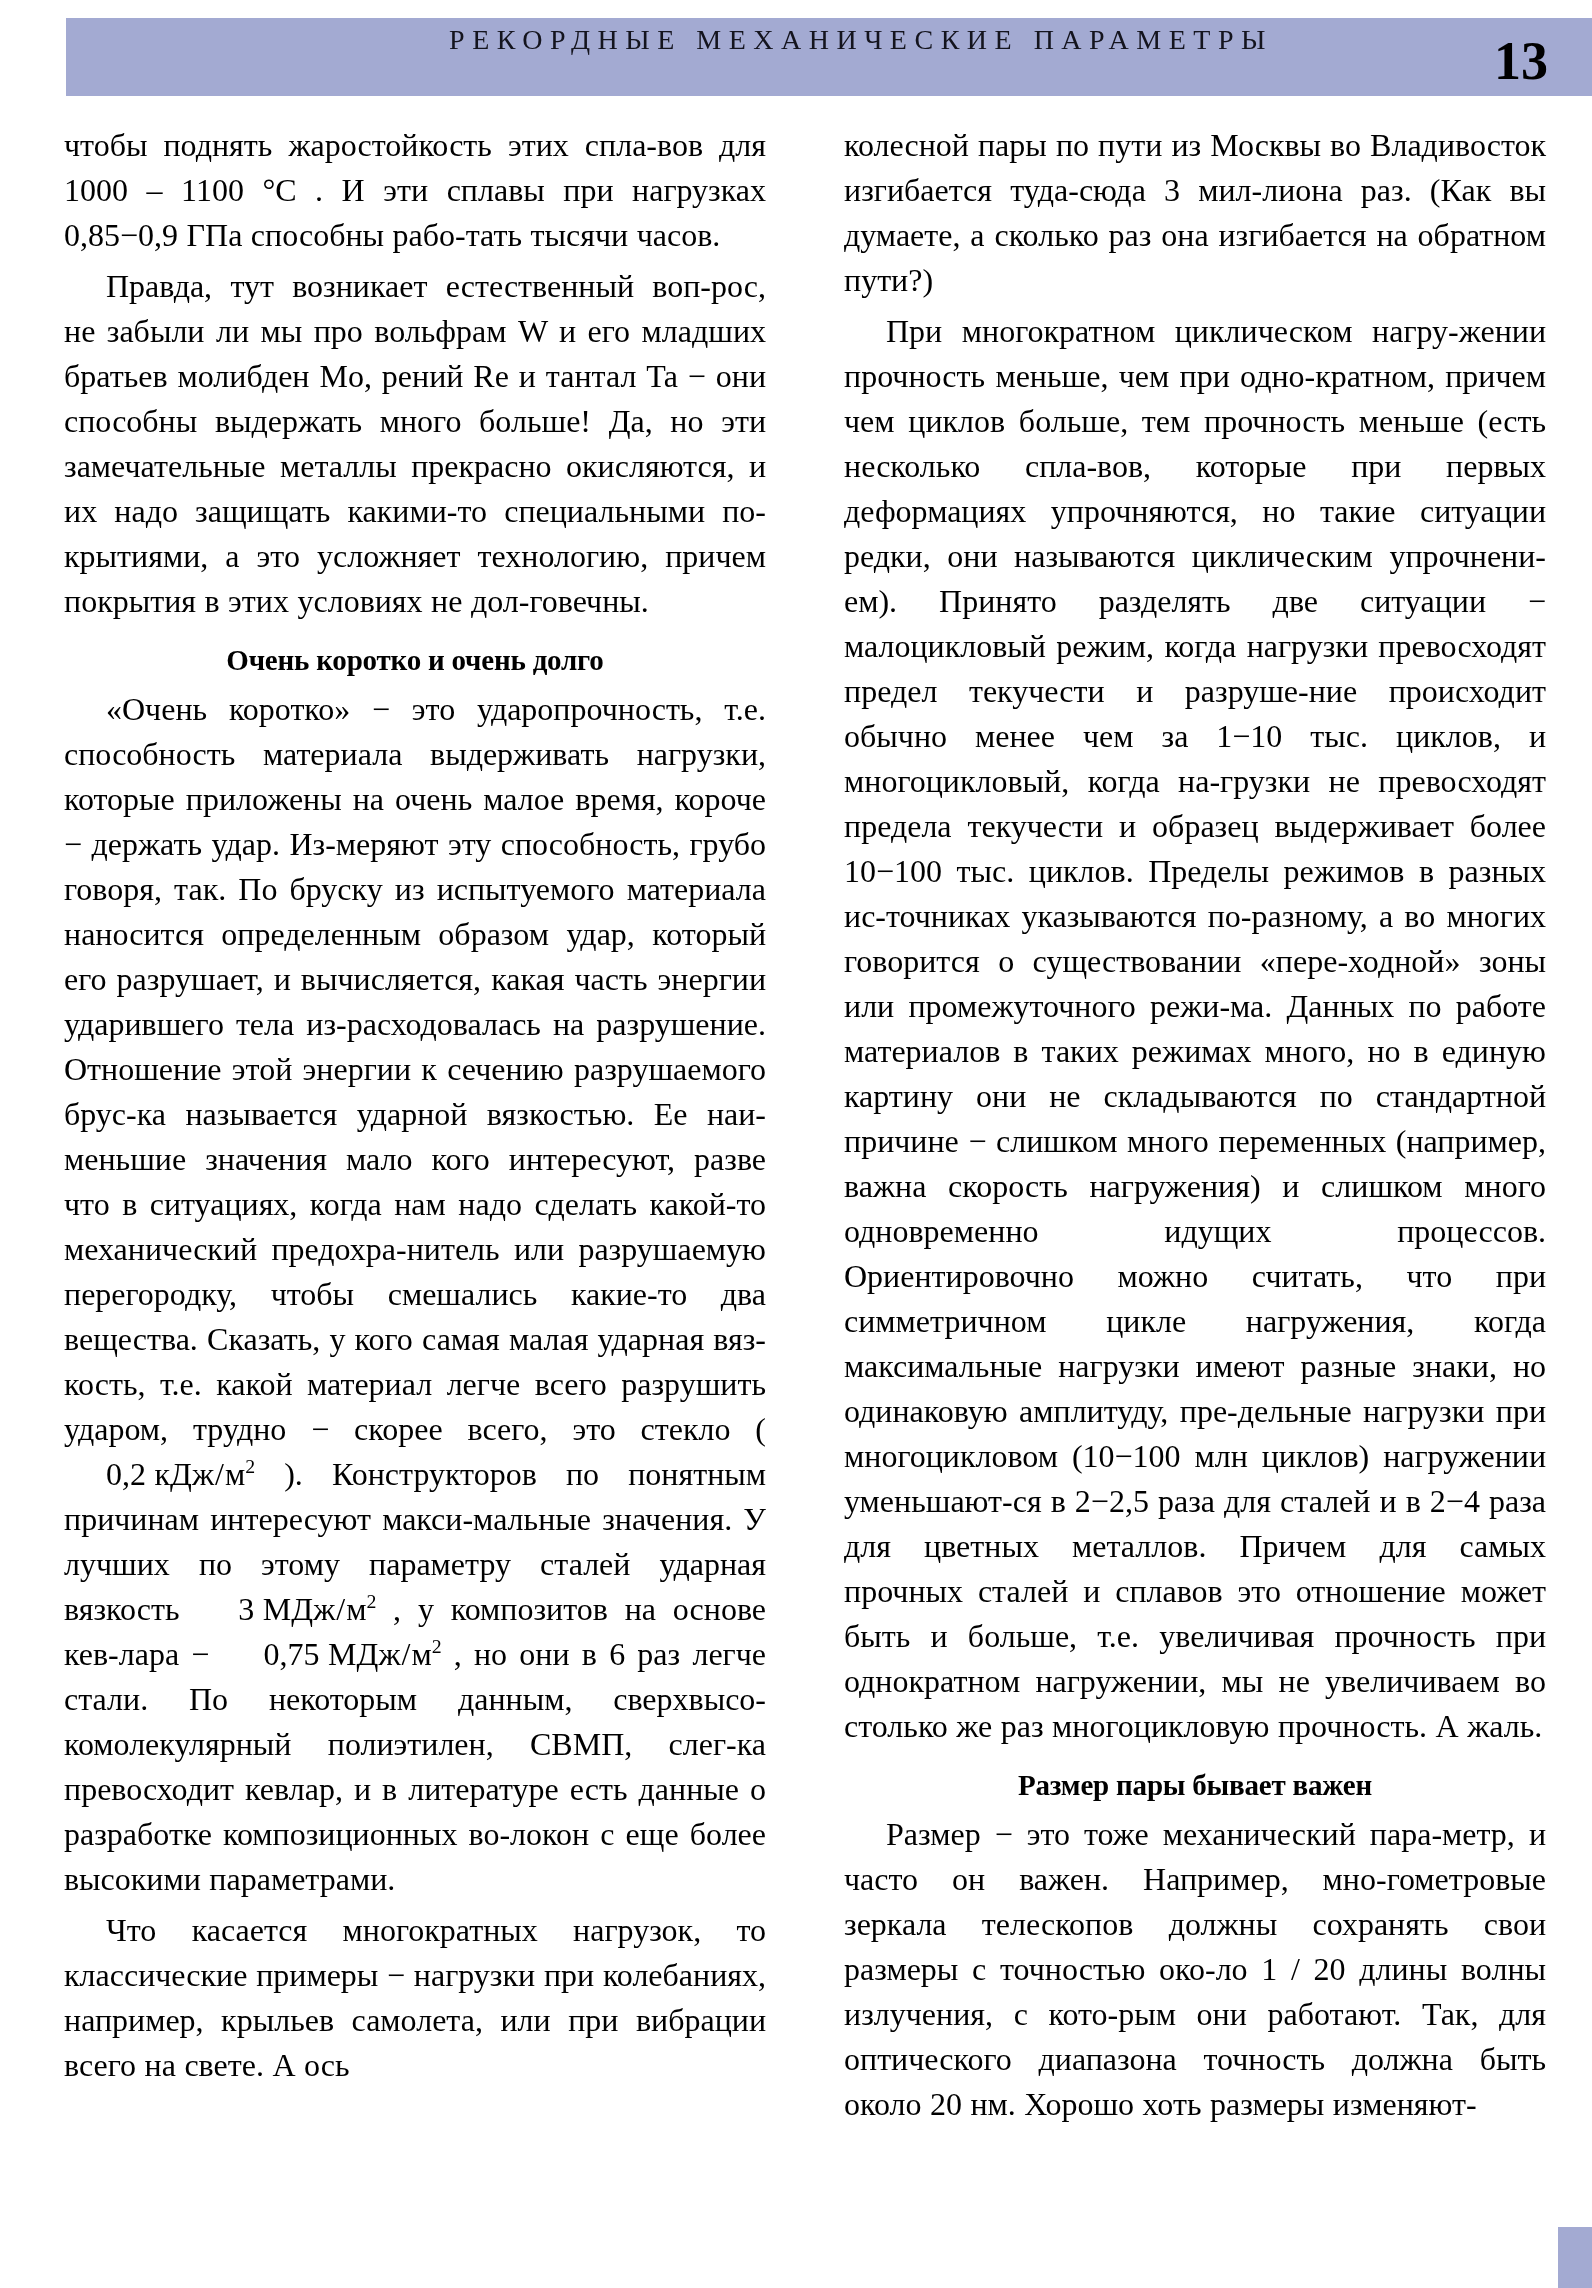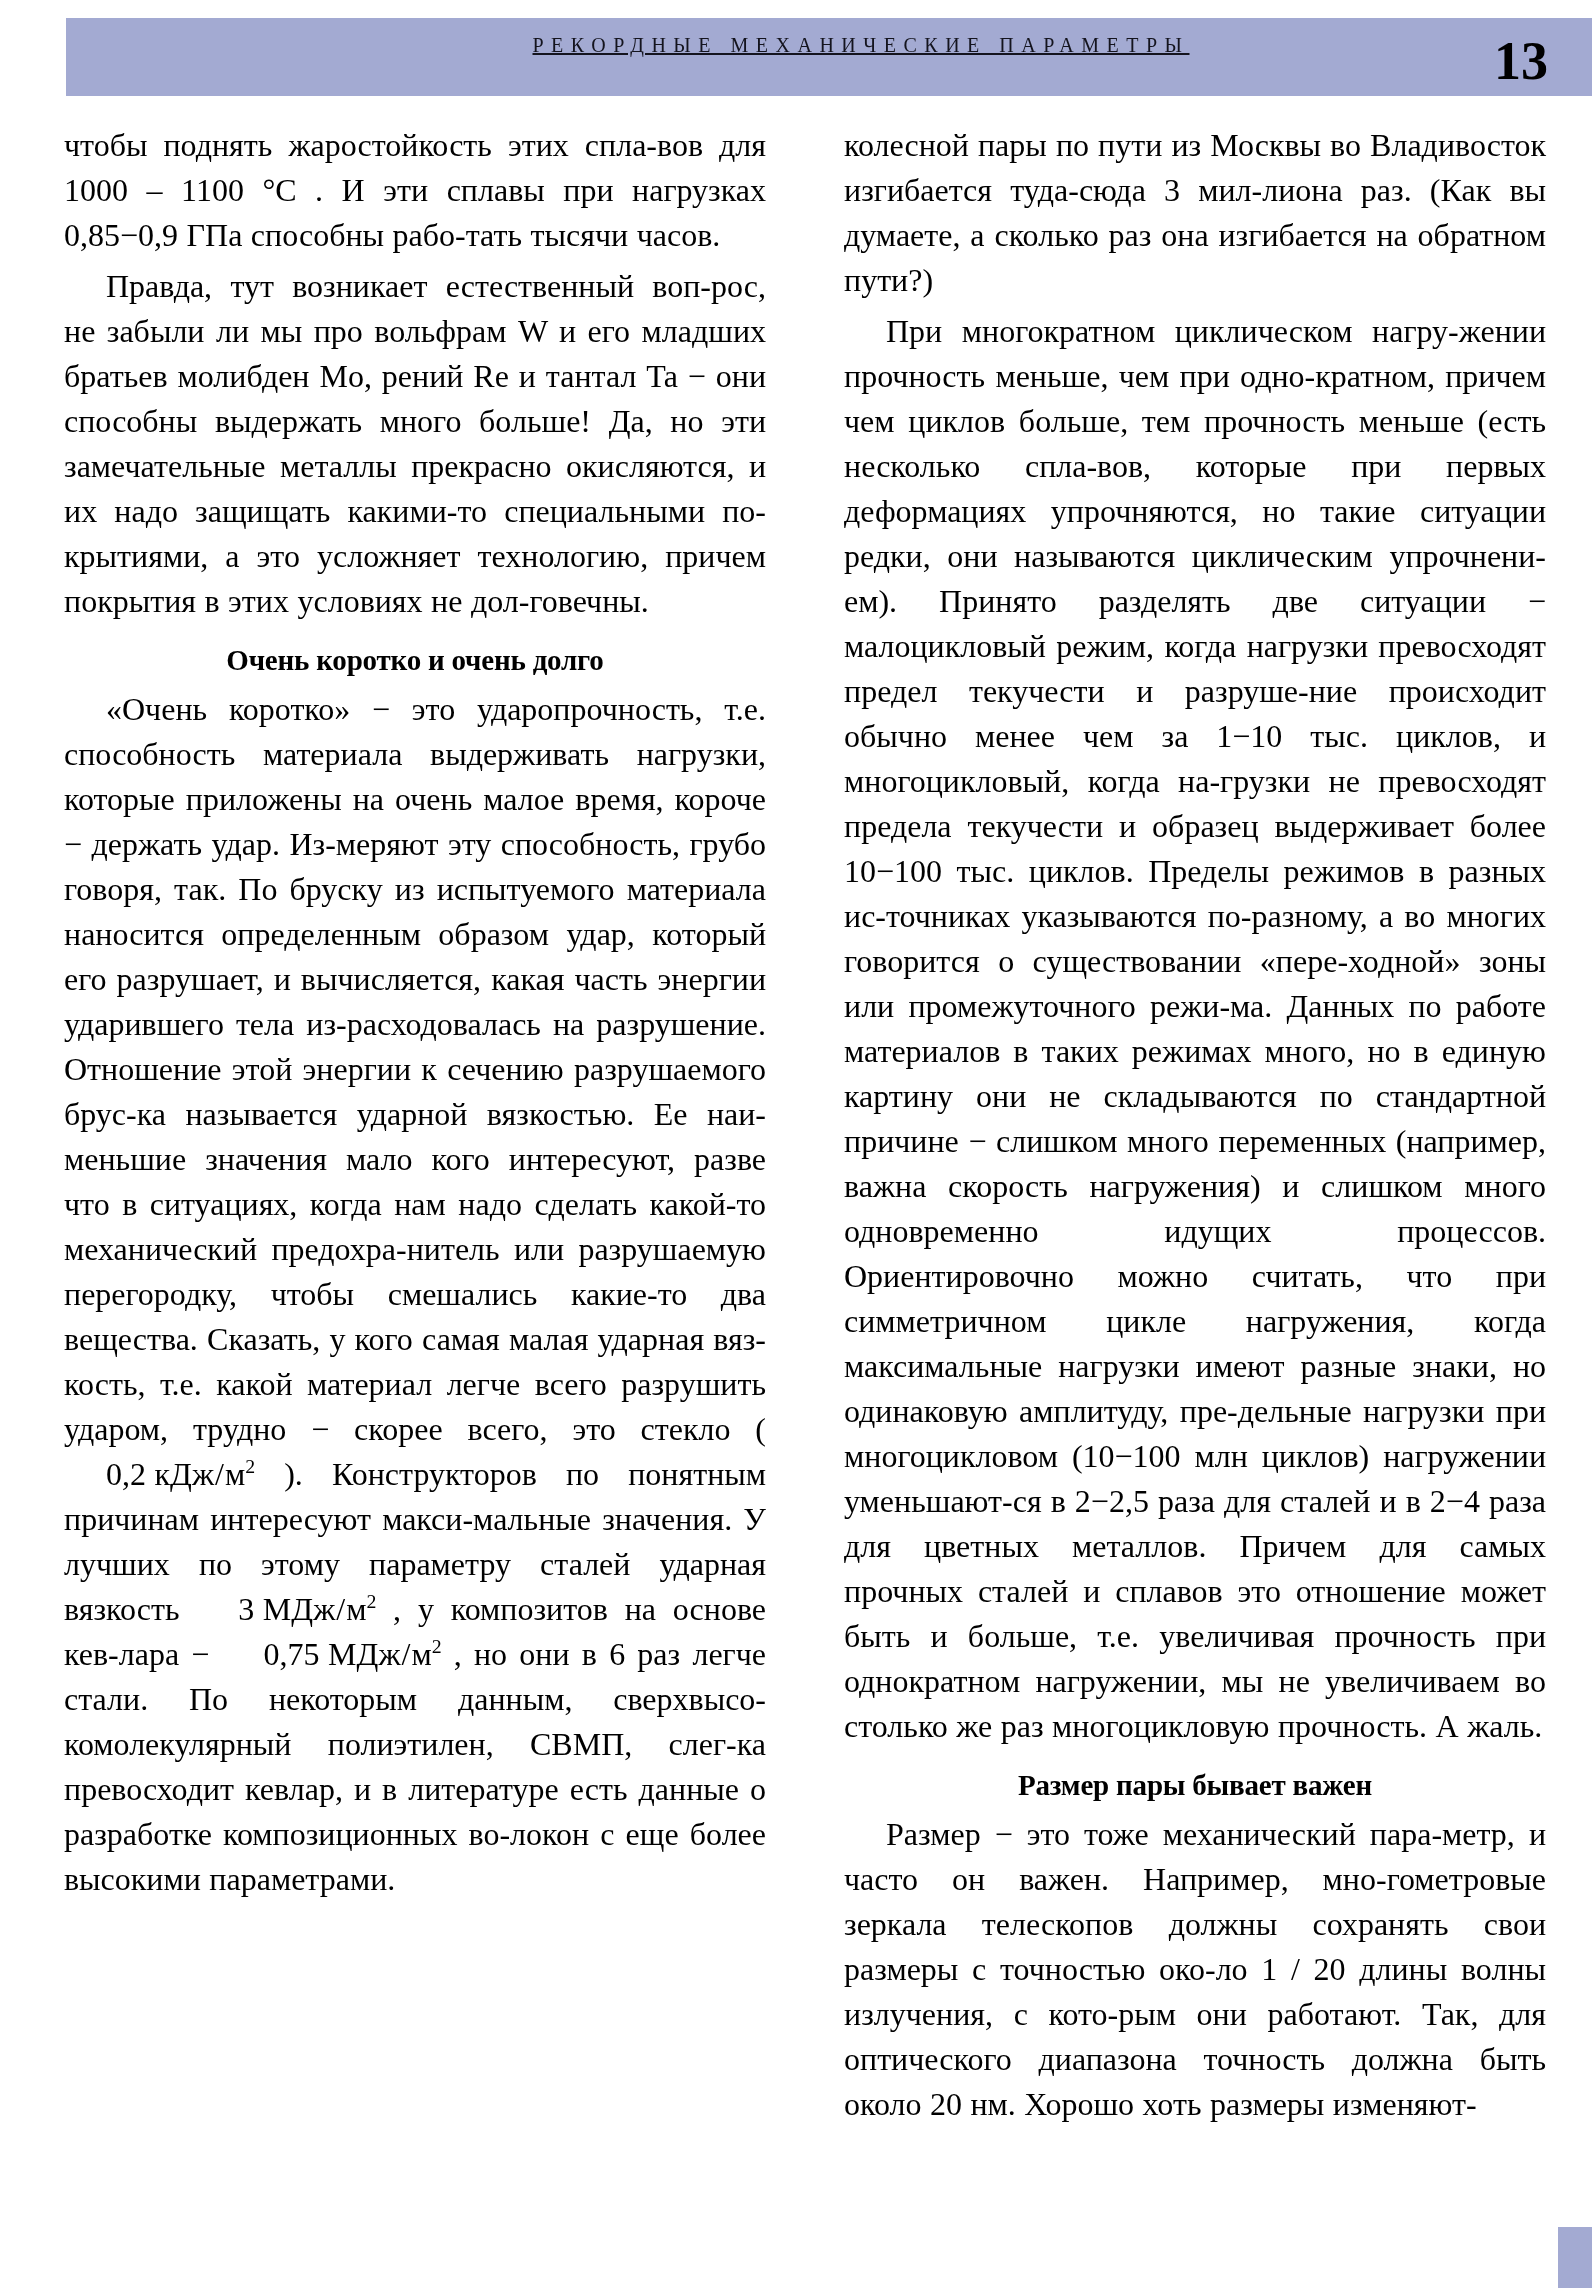--- a/index.html
+++ b/index.html
@@ -21,29 +21,28 @@
     position: absolute;
     left: 66px;
     top: 18px;
     width: 1526px;
     height: 78px;
     background: #a3aad2;
   }
   .header-title {
     position: absolute;
     left: 299px;
-    top: 34px;
+    top: 24px;
     width: 1124px;
     text-align: center;
     font-family: "Liberation Serif", "DejaVu Serif", serif;
-    font-size: 20px;
+    font-size: 28px;
     letter-spacing: 7.5px;
     color: #14141e;
     white-space: nowrap;
-    text-decoration: underline;
   }
   .header-pagenum {
     position: absolute;
     right: 44px;
     top: 30px;
     font-family: "Liberation Serif", "DejaVu Serif", serif;
     font-size: 54px;
     font-weight: bold;
     color: #000000;
   }
@@ -132,20 +131,21 @@
     <div class="col col-left">
 
       <p class="para no-indent">чтобы поднять жаростойкость этих спла-вов для 1000 – 1100 °C . И эти сплавы при нагрузках 0,85−0,9 ГПа способны рабо-тать тысячи часов.</p>
 
       <p class="para">Правда, тут возникает естественный воп-рос, не забыли ли мы про вольфрам W и его младших братьев молибден Mo, рений Re и тантал Ta − они способны выдержать много больше! Да, но эти замечательные металлы прекрасно окисляются, и их надо защищать какими-то специальными по-крытиями, а это усложняет технологию, причем покрытия в этих условиях не дол-говечны.</p>
 
       <h2 class="section-head">Очень коротко и очень долго</h2>
 
       <p class="para"><span>«Очень коротко» − это ударопрочность, т.е. способность материала выдерживать нагрузки, которые приложены на очень малое время, короче − держать удар. Из-меряют эту способность, грубо говоря, так. По бруску из испытуемого материала наносится определенным образом удар, который его разрушает, и вычисляется, какая часть энергии ударившего тела из-расходовалась на разрушение. Отношение этой энергии к сечению разрушаемого брус-ка называется ударной вязкостью. Ее наи-меньшие значения мало кого интересуют, разве что в ситуациях, когда нам надо сделать какой-то механический предохра-нитель или разрушаемую перегородку, чтобы смешались какие-то два вещества. Сказать, у кого самая малая ударная вяз-кость, т.е. какой материал легче всего разрушить ударом, трудно − скорее всего, это стекло ( </span><span class="frac mth nb"><span class="num">0,2 кДж</span><span class="sl">/</span><span class="den">м</span><sup class="exp">2</sup></span><span> ). Конструкторов по понятным причинам интересуют макси-мальные значения. У лучших по этому параметру сталей ударная вязкость </span><span class="frac mth nb"><span class="num">3 МДж</span><span class="sl">/</span><span class="den">м</span><sup class="exp">2</sup></span><span> , у композитов на основе кев-лара − </span><span class="frac mth nb"><span class="num">0,75 МДж</span><span class="sl">/</span><span class="den">м</span><sup class="exp">2</sup></span><span> , но они в 6 раз легче стали. По некоторым данным, сверхвысо-комолекулярный полиэтилен, СВМП, слег-ка превосходит кевлар, и в литературе есть данные о разработке композиционных во-локон с еще более высокими параметрами.</span></p>
 
+      <p class="para">Что касается многократных нагрузок, то классические примеры − нагрузки при колебаниях, например, крыльев самолета, или при вибрации всего на свете. А ось</p>
     </div>
 
     <div class="col col-right">
 
       <p class="para no-indent">колесной пары по пути из Москвы во Владивосток изгибается туда-сюда 3 мил-лиона раз. (Как вы думаете, а сколько раз она изгибается на обратном пути?)</p>
 
       <p class="para">При многократном циклическом нагру-жении прочность меньше, чем при одно-кратном, причем чем циклов больше, тем прочность меньше (есть несколько спла-вов, которые при первых деформациях упрочняются, но такие ситуации редки, они называются циклическим упрочнени-ем). Принято разделять две ситуации − малоцикловый режим, когда нагрузки превосходят предел текучести и разруше-ние происходит обычно менее чем за 1−10 тыс. циклов, и многоцикловый, когда на-грузки не превосходят предела текучести и образец выдерживает более 10−100 тыс. циклов. Пределы режимов в разных ис-точниках указываются по-разному, а во многих говорится о существовании «пере-ходной» зоны или промежуточного режи-ма. Данных по работе материалов в таких режимах много, но в единую картину они не складываются по стандартной причине − слишком много переменных (например, важна скорость нагружения) и слишком много одновременно идущих процессов. Ориентировочно можно считать, что при симметричном цикле нагружения, когда максимальные нагрузки имеют разные знаки, но одинаковую амплитуду, пре-дельные нагрузки при многоцикловом (10−100 млн циклов) нагружении уменьшают-ся в 2−2,5 раза для сталей и в 2−4 раза для цветных металлов. Причем для самых прочных сталей и сплавов это отношение может быть и больше, т.е. увеличивая прочность при однократном нагружении, мы не увеличиваем во столько же раз многоцикловую прочность. А жаль.</p>
 
       <h2 class="section-head">Размер пары бывает важен</h2>
 

